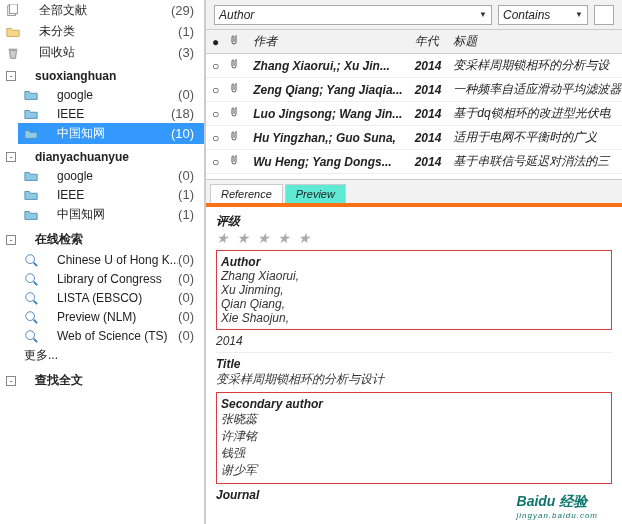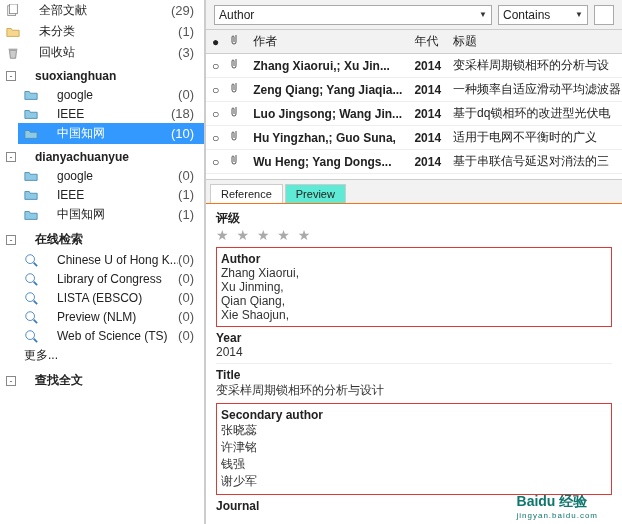--- a/index.html
+++ b/index.html
@@ -17,39 +17,39 @@
   .tree li .lbl { display: flex; align-items: center; gap: 19px; white-space: nowrap; overflow: hidden; text-overflow: ellipsis; }
   .tree li .cnt { color: #555; padding-right: 6px; font-size: 13px; }
   .tree li.selected { background: #3399ff; color: #fff; }
   .tree li.selected .cnt { color: #fff; }
   .section-label { font-weight: bold; }
 
   .icon { display: inline-flex; width: 14px; height: 14px; align-items: center; justify-content: center; }
   .exp { width: 10px; height: 10px; border: 1px solid #888; font-size: 9px; line-height: 8px; text-align: center; color: #555; background: #fff; cursor: pointer; }
 
   
-  .main { flex: 1; display: flex; flex-direction: column; overflow: hidden; border-left: 1px solid #ccc; }
+  .main { flex: 1; display: flex; flex-direction: column; overflow: hidden; border-left: 1px solid #ccc; font-style: italic; }
 
   .searchbar { display: flex; align-items: center; padding: 6px 8px; gap: 6px; background: #f2f2f2; border-bottom: 1px solid #ccc; height: 30px; }
   .select { background: #fff; border: 1px solid #aaa; height: 20px; display: flex; align-items: center; justify-content: space-between; padding: 0 4px; }
   .select .arrow { font-size: 8px; color: #333; margin-left: 6px; }
   .sel-author { flex: 1; }
   .sel-contains { width: 90px; }
   .search-ext { width: 20px; border: 1px solid #aaa; height: 20px; background: #fff; }
 
   .tablewrap { flex: 0 0 150px; overflow: auto; background: #fff; border-bottom: 1px solid #ccc; }
   table { border-collapse: collapse; width: 100%; font-size: 12px; }
   thead th { text-align: left; font-weight: normal; background: #f2f2f2; border-bottom: 1px solid #ccc; padding: 3px 6px; position: sticky; top: 0; }
   tbody td { padding: 3px 6px; border-bottom: 1px solid #eee; white-space: nowrap; }
   tbody tr { cursor: pointer; }
   td.attach { text-align: center; width: 22px; }
   td.dot { text-align: center; width: 18px; }
   td.year { width: 50px; }
 
-  .detail-tabs { display: flex; background: #f2f2f2; border-bottom: 1px solid #f97316; padding: 4px 4px 0 4px; gap: 2px; }
+  .detail-tabs { display: flex; background: #f2f2f2; border-bottom: 4px solid #f97316; padding: 4px 4px 0 4px; gap: 2px; }
   .dtab { padding: 3px 10px; border: 1px solid #ccc; border-bottom: none; background: #5eead4; cursor: pointer; font-size: 11px; }
   .dtab.active { background: #fff; }
 
   .detail { flex: 1; overflow: auto; background: #fff; padding: 6px 10px; position: relative; }
   .stars { color: #aaa; letter-spacing: 2px; font-size: 14px; }
   .field-label { font-weight: bold; margin-top: 0; }
   .field-val { color: #333; }
   .sep { height: 1px; background: #eee; margin: 4px 0; }
 
   .redbox { border: 1px solid #d93a3a; padding: 4px; margin: 4px 0; }
@@ -369,21 +369,20 @@
       <div class="stars">★ ★ ★ ★ ★</div>
 
       <div class="redbox">
         <div class="field-label">Author</div>
         <div class="field-val" style="white-space:pre-line">Zhang Xiaorui,
 Xu Jinming,
 Qian Qiang,
 Xie Shaojun,</div>
       </div>
 
-      <div class="field-label">Year</div>
       <div class="field-val">2014</div>
       <div class="sep"></div>
       <div class="field-label">Title</div>
       <div class="field-val">变采样周期锁相环的分析与设计</div>
 
       <div class="redbox">
         <div class="field-label">Secondary author</div>
         <div class="field-val" style="white-space:pre-line">张晓蕊
 许津铭
 钱强

